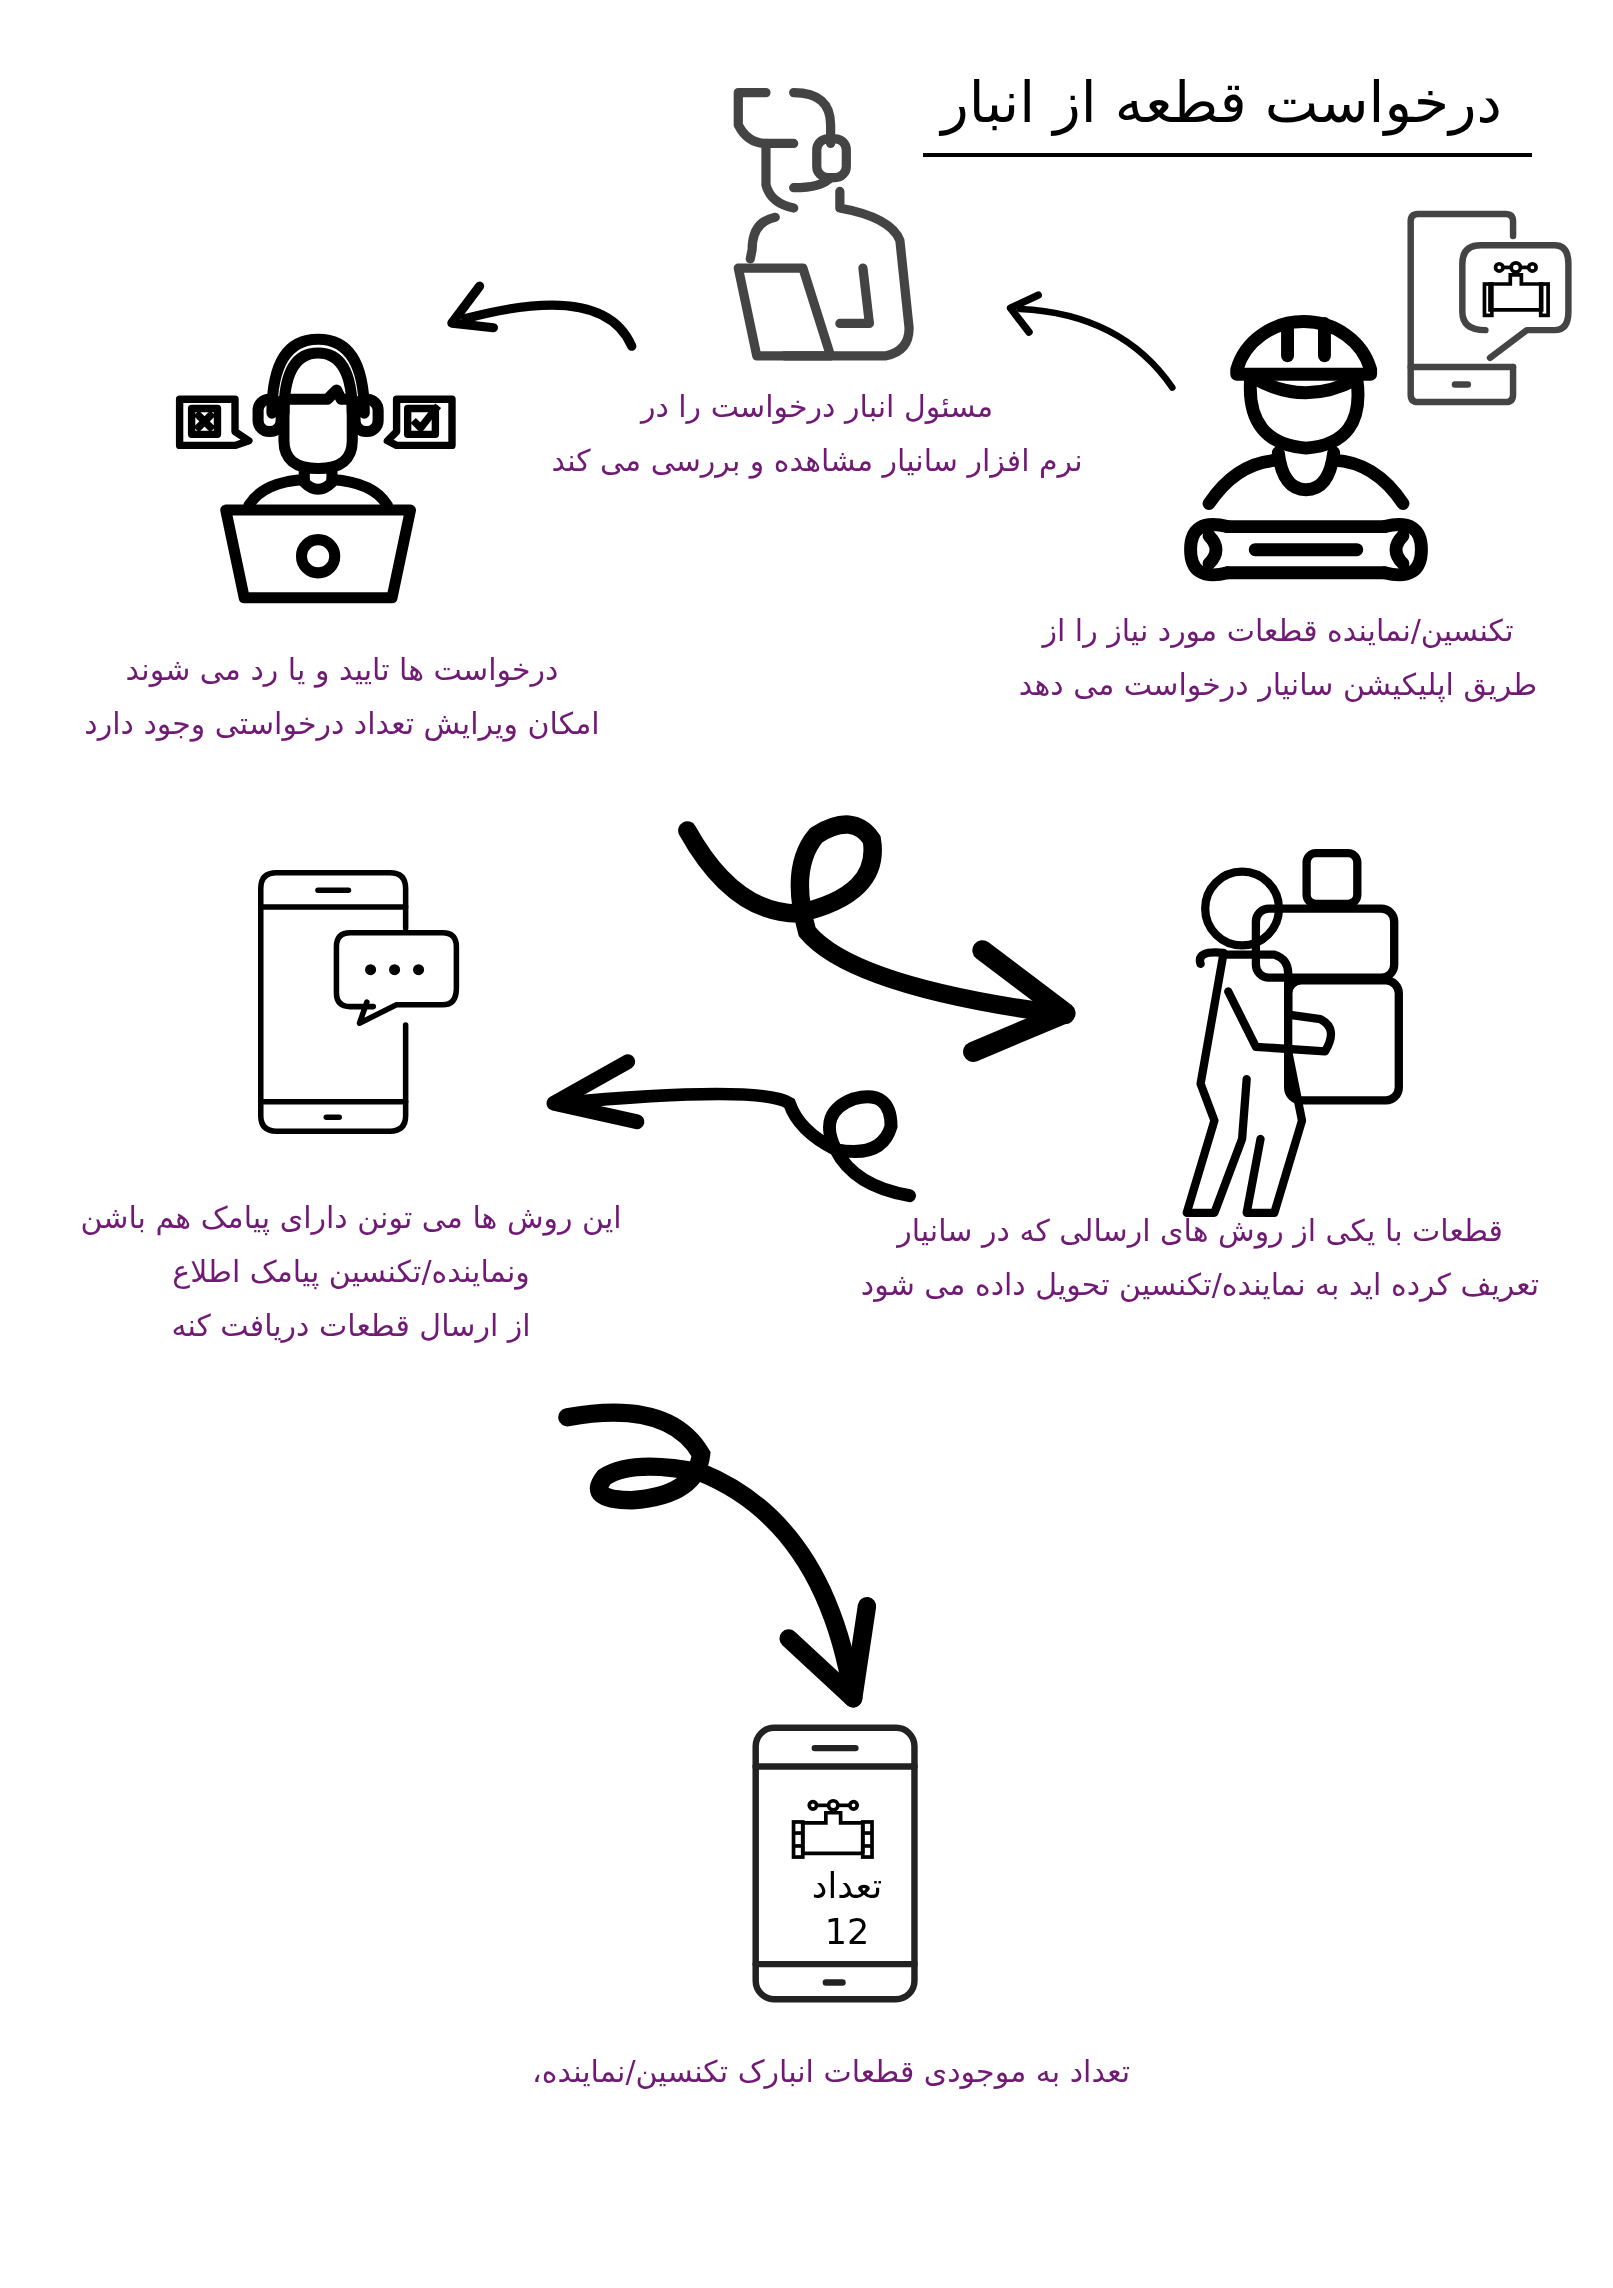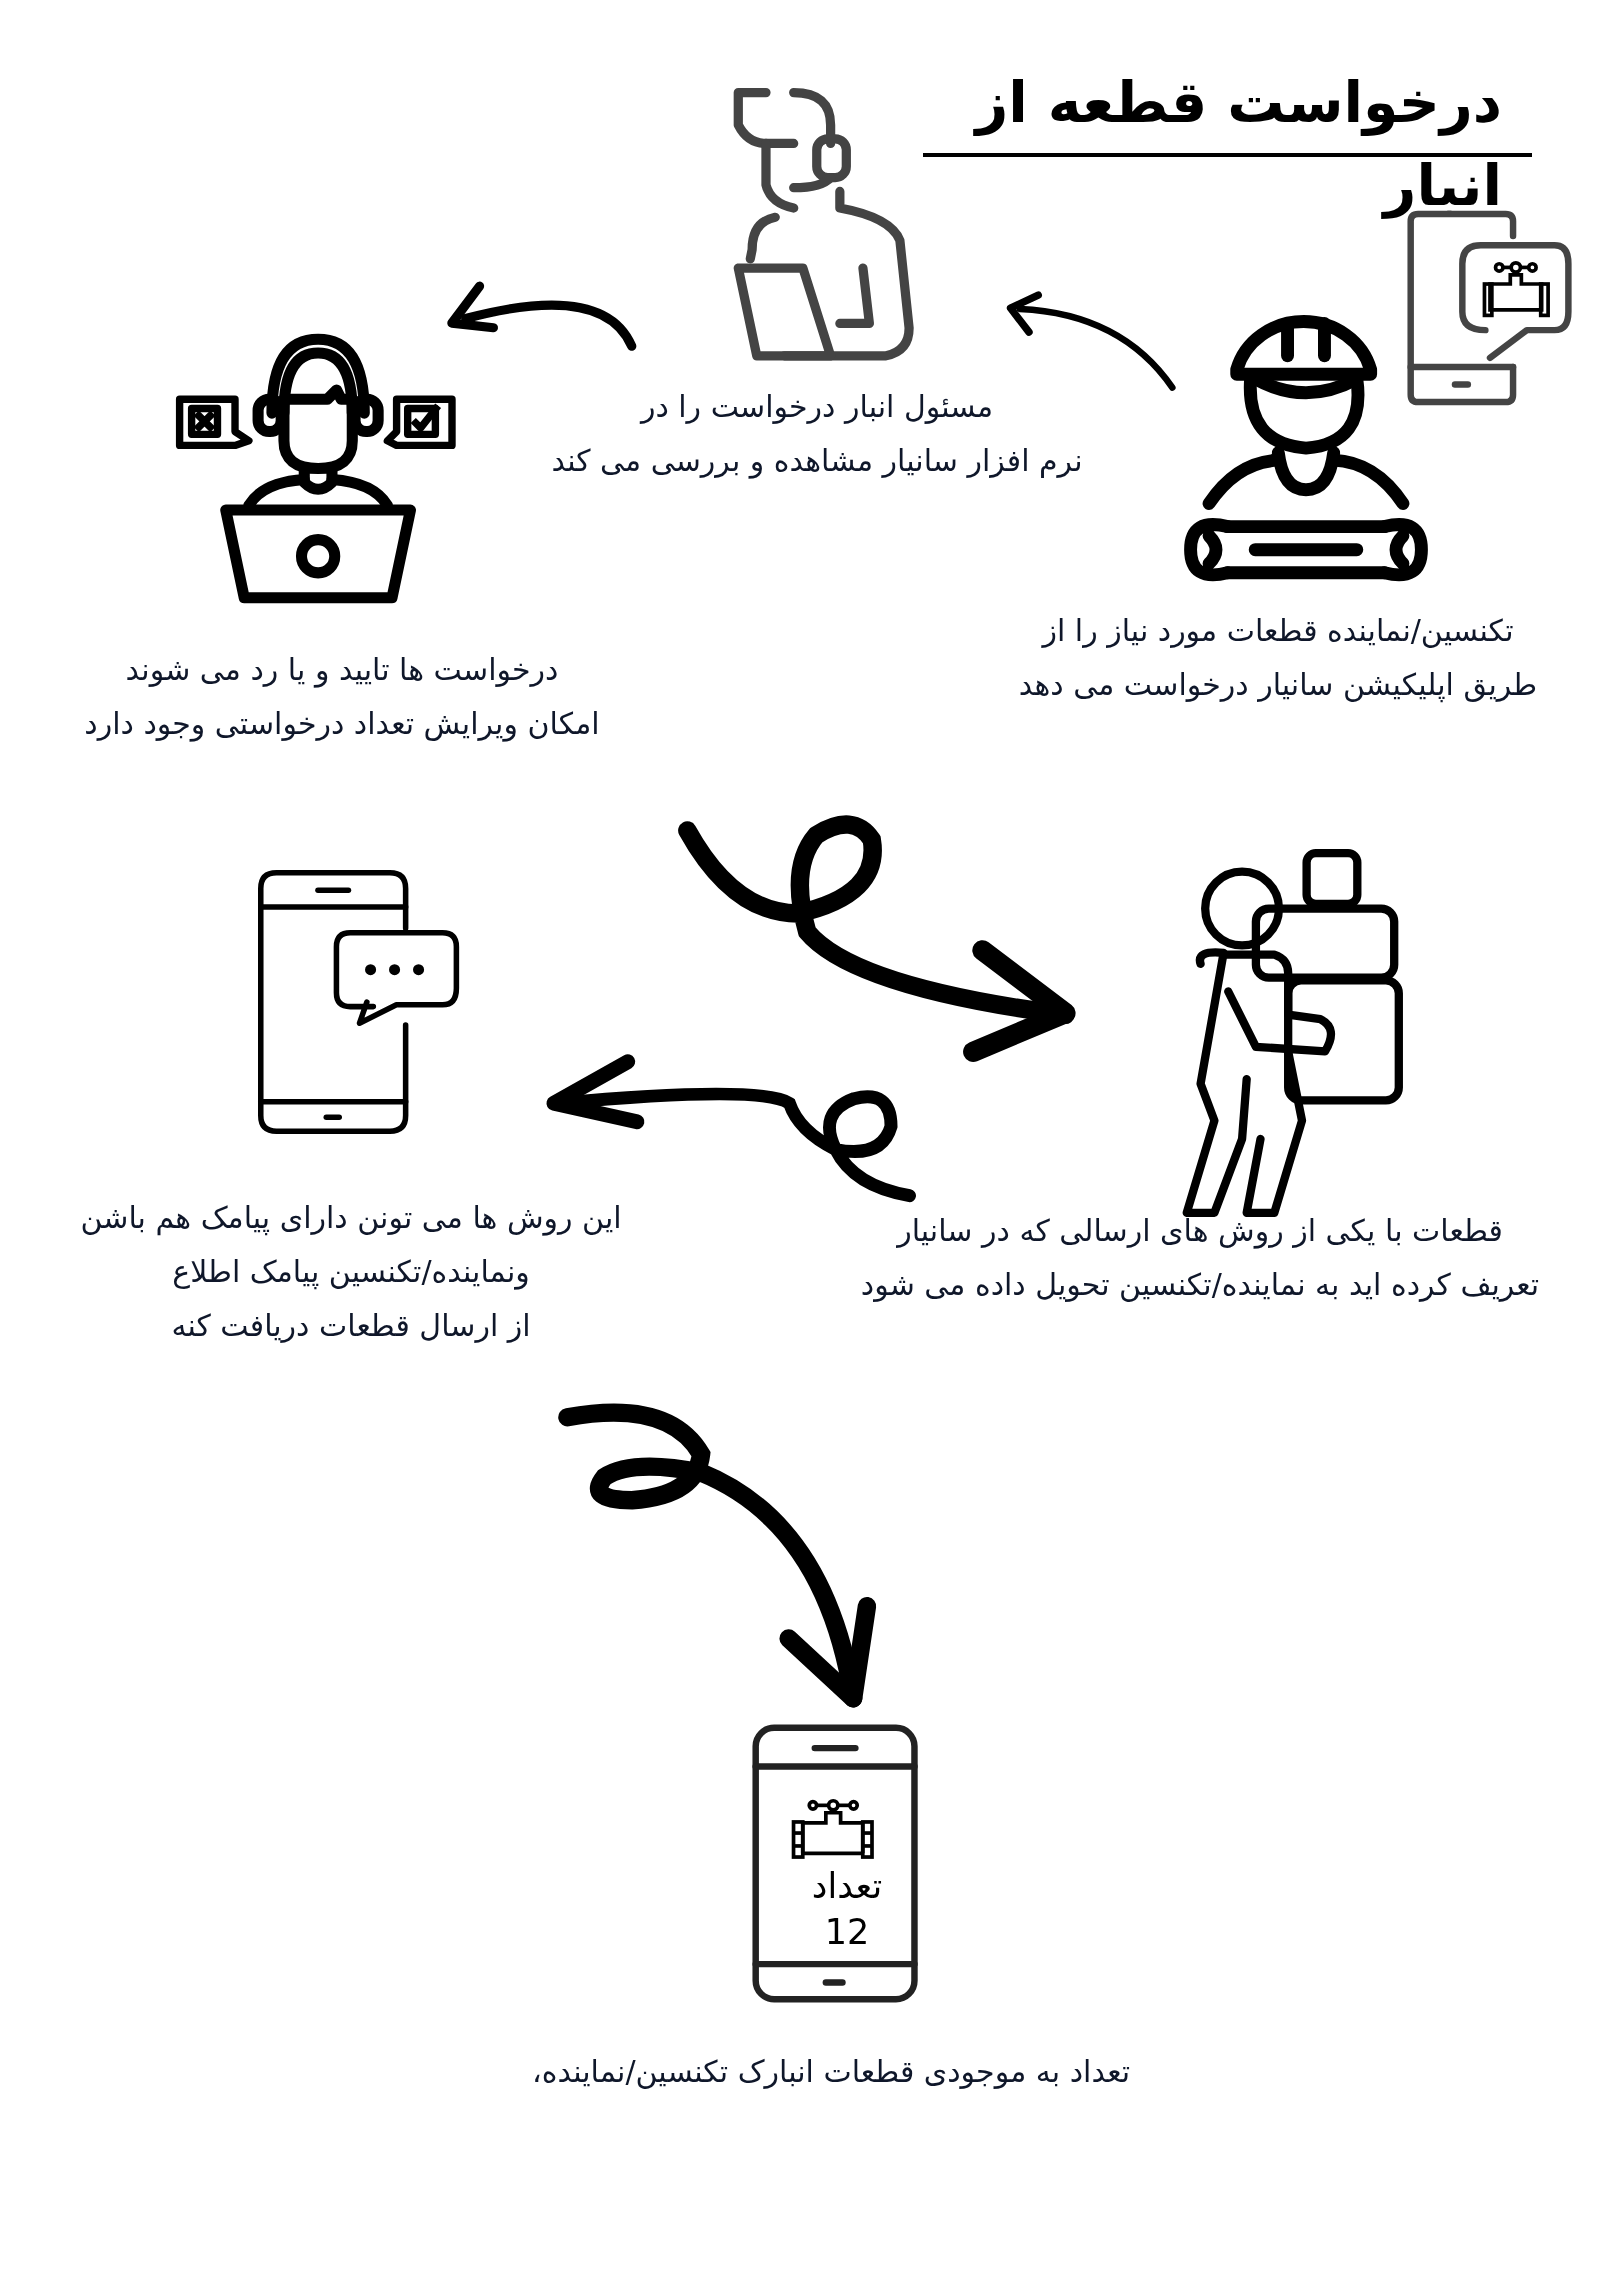--- a/index.html
+++ b/index.html
@@ -1,23 +1,23 @@
 <!DOCTYPE html>
 <html style="font-size:14.8px"><head>
 <meta charset="utf-8">
 <style>
   html, body { margin: 0; padding: 0; background: #ffffff; }
   body { width: 1613px; height: 2289px; position: relative; overflow: hidden;
          font-family: "DejaVu Sans", "Liberation Sans", sans-serif; color: #000; }
   .abs { position: absolute; }
   .title { right: 111px; top: 61px; width: 591px; text-align: right; direction: rtl;
-           font-family: "DejaVu Sans", sans-serif; font-weight: bold; font-size: 57px;
+           font-family: "DejaVu Sans", sans-serif; font-weight: normal; font-size: 57px;
            line-height: 83px; letter-spacing: -0.9px; }
   .title-rule { left: 923px; top: 153px; width: 609px; height: 3.7px; background: #000; }
-  .cap { direction: rtl; text-align: center; font-size: 30px; line-height: 54px; color: #0f172a;
+  .cap { direction: rtl; text-align: center; font-size: 30px; line-height: 54px; color: #701a75;
          font-family: "DejaVu Sans", sans-serif; }
   .cap span { display: block; white-space: nowrap; }
   svg { position: absolute; overflow: visible; }
   .phone-text { position: absolute; left: 753px; width: 188px; text-align: center;
                 font-size: 35px; line-height: 44px; direction: rtl; font-family: "DejaVu Sans", sans-serif; }
 </style>
 </head>
 <body>
 
 <div class="abs title">درخواست قطعه از انبار</div>

